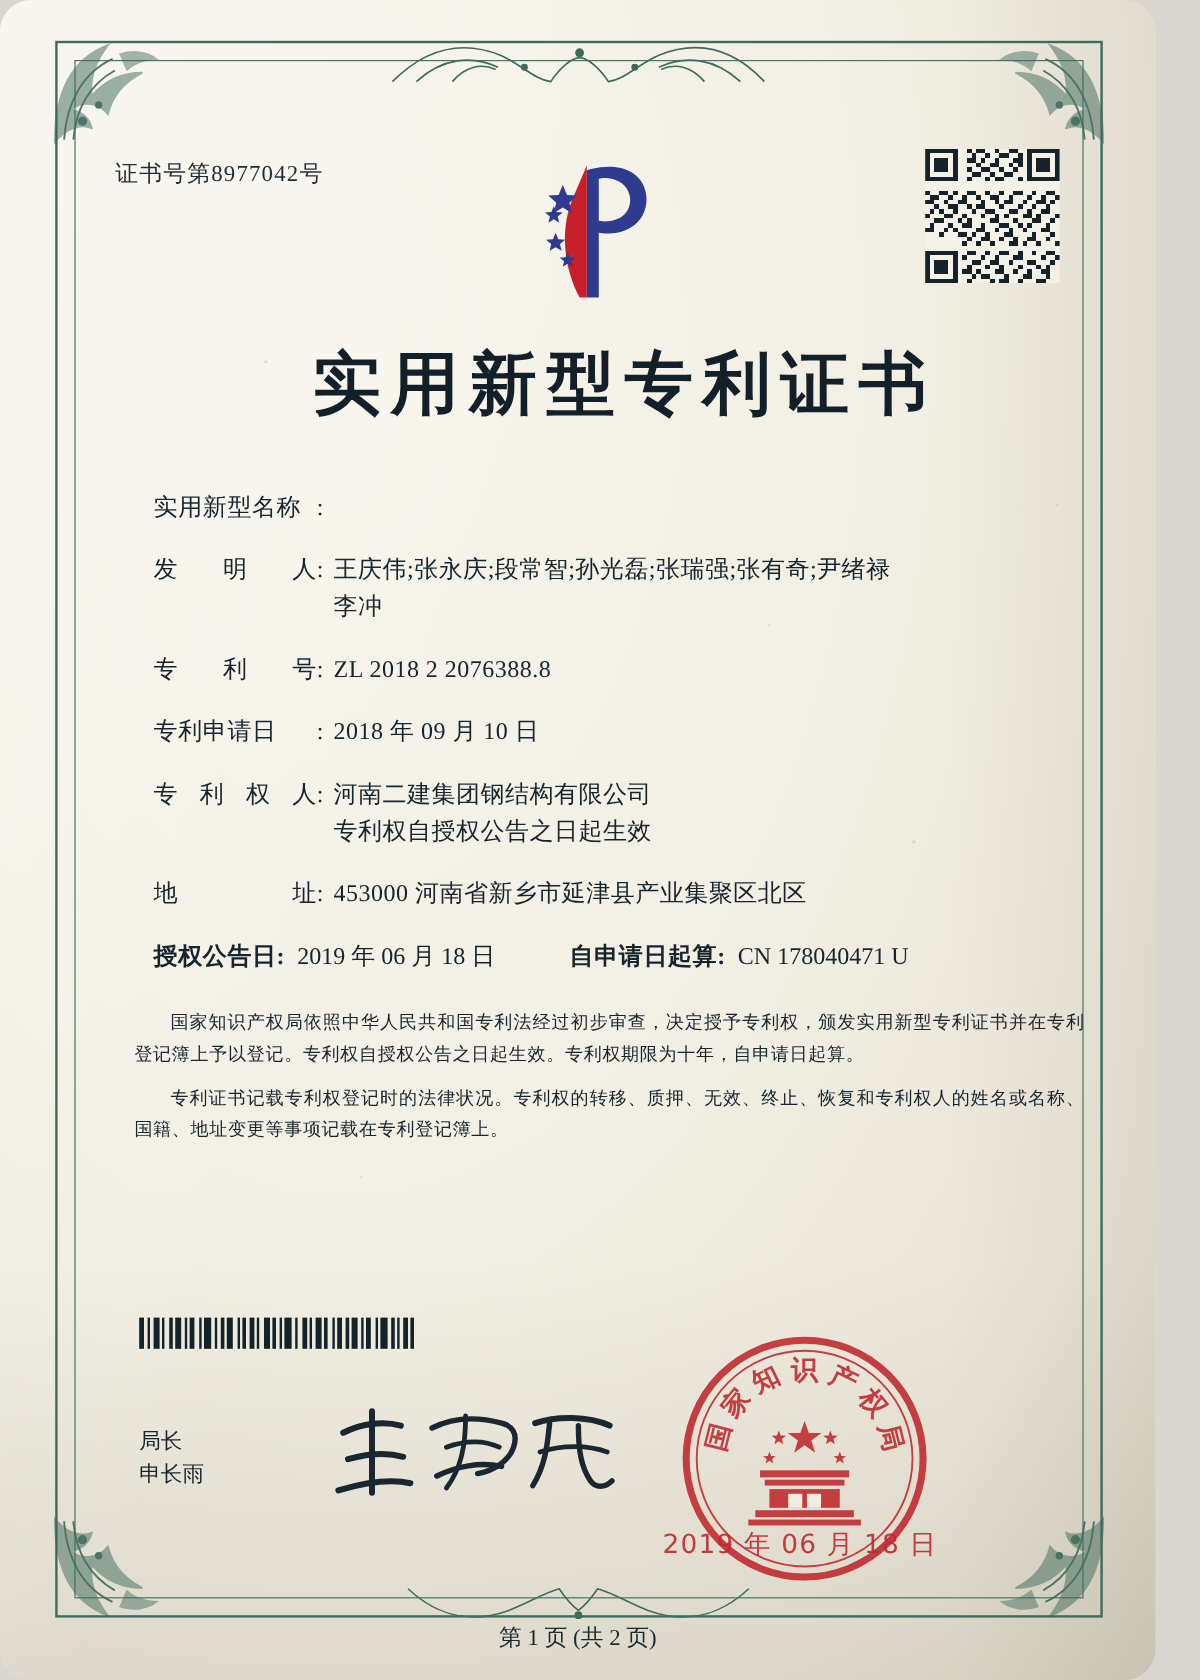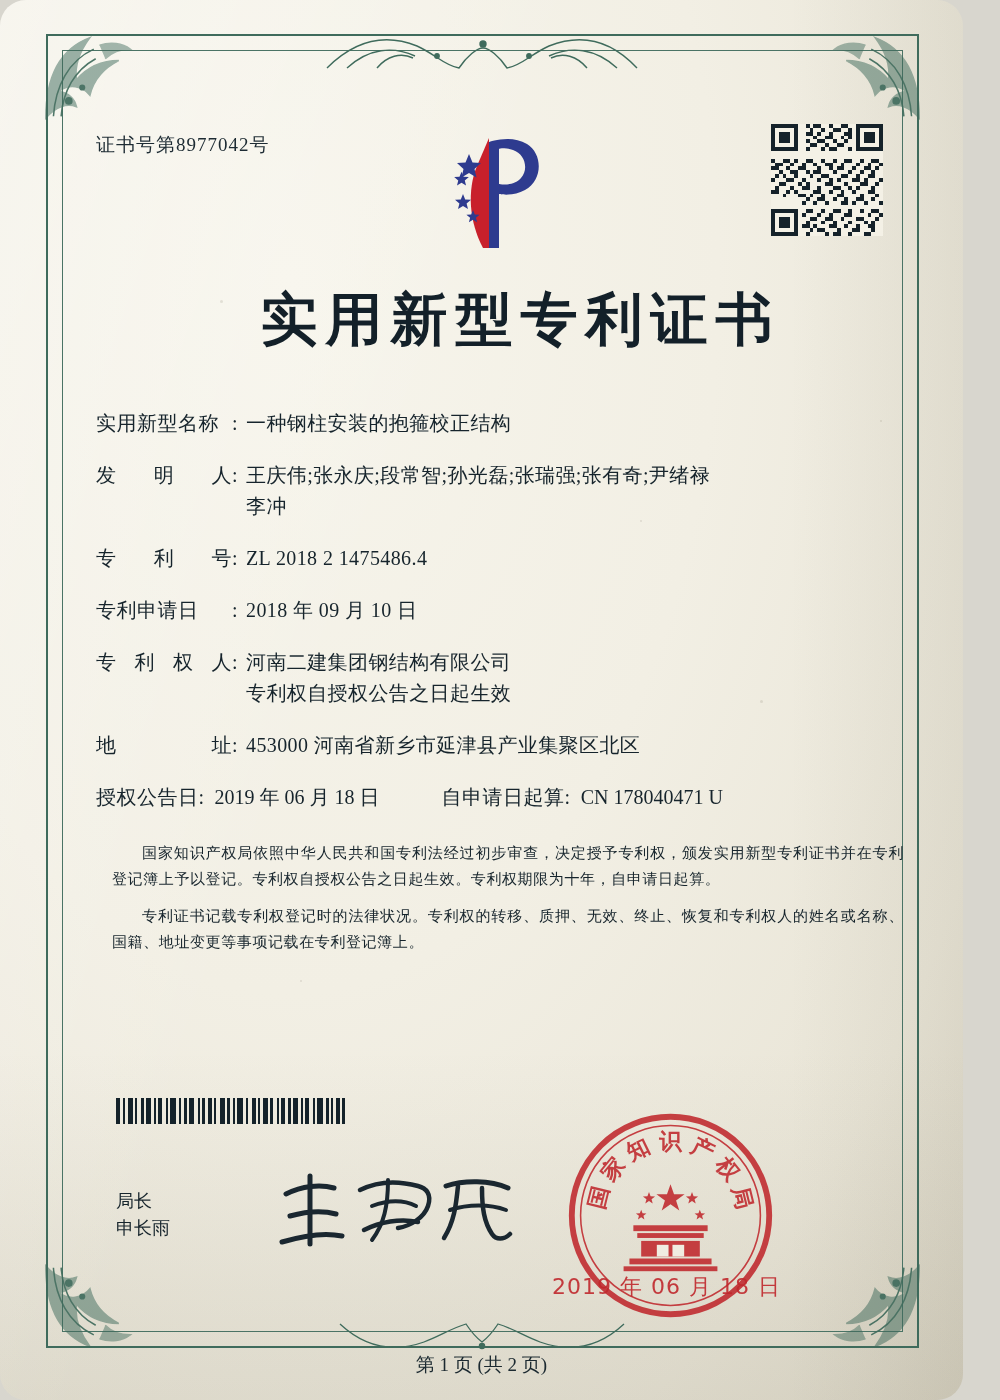--- a/index.html
+++ b/index.html
@@ -130,21 +130,21 @@
     letter-spacing: 8px;
     color: #132029;
     font-weight: 700;
     font-family: "DejaVu Serif", "Liberation Serif", serif;
     margin-left: 39px;
   }
 
   
   .fields {
     position: absolute;
-    left: 96px;
+    left: 128px;
     top: 408px;
     width: 790px;
     color: #16242c;
     font-size: 20px;
     line-height: 1.55;
   }
   .field-row {
     display: flex;
     align-items: flex-start;
     margin-bottom: 21px;
@@ -170,21 +170,21 @@
   }
   .field-value .sub-line { display: block; }
 
   .row-inline {
     display: flex;
     align-items: flex-start;
     margin-bottom: 21px;
   }
   .inline-part { display: flex; }
   .inline-part.second { margin-left: 62px; }
-  .inline-part .lbl { white-space: nowrap; letter-spacing: 0.5px; }
+  .inline-part .lbl { white-space: nowrap; letter-spacing: 0.5px; font-weight: bold; }
   .inline-part .val { margin-left: 10px; }
 
   
   .paragraphs {
     position: absolute;
     left: 112px;
     top: 840px;
     width: 792px;
     color: #16242c;
     font-size: 15px;
@@ -539,21 +539,20 @@
     </svg>
   </div>
 
   <div class="main-title">实用新型专利证书</div>
 
   <div class="fields">
 
     <div class="field-row">
       <div class="field-label">实用新型名称</div>
       <div class="field-colon">:</div>
-      <div class="field-value">一种钢柱安装的抱箍校正结构</div>
     </div>
 
     <div class="field-row">
       <div class="field-label spread">
         <span>发</span>
         <span>明</span>
         <span>人</span>
       </div>
       <div class="field-colon">:</div>
       <div class="field-value">
@@ -562,21 +561,21 @@
       </div>
     </div>
 
     <div class="field-row">
       <div class="field-label spread">
         <span>专</span>
         <span>利</span>
         <span>号</span>
       </div>
       <div class="field-colon">:</div>
-      <div class="field-value">ZL 2018 2 1475486.4</div>
+      <div class="field-value">ZL 2018 2 2076388.8</div>
     </div>
 
     <div class="field-row">
       <div class="field-label">专利申请日</div>
       <div class="field-colon">:</div>
       <div class="field-value">2018 年 09 月 10 日</div>
     </div>
 
     <div class="field-row">
       <div class="field-label spread">

